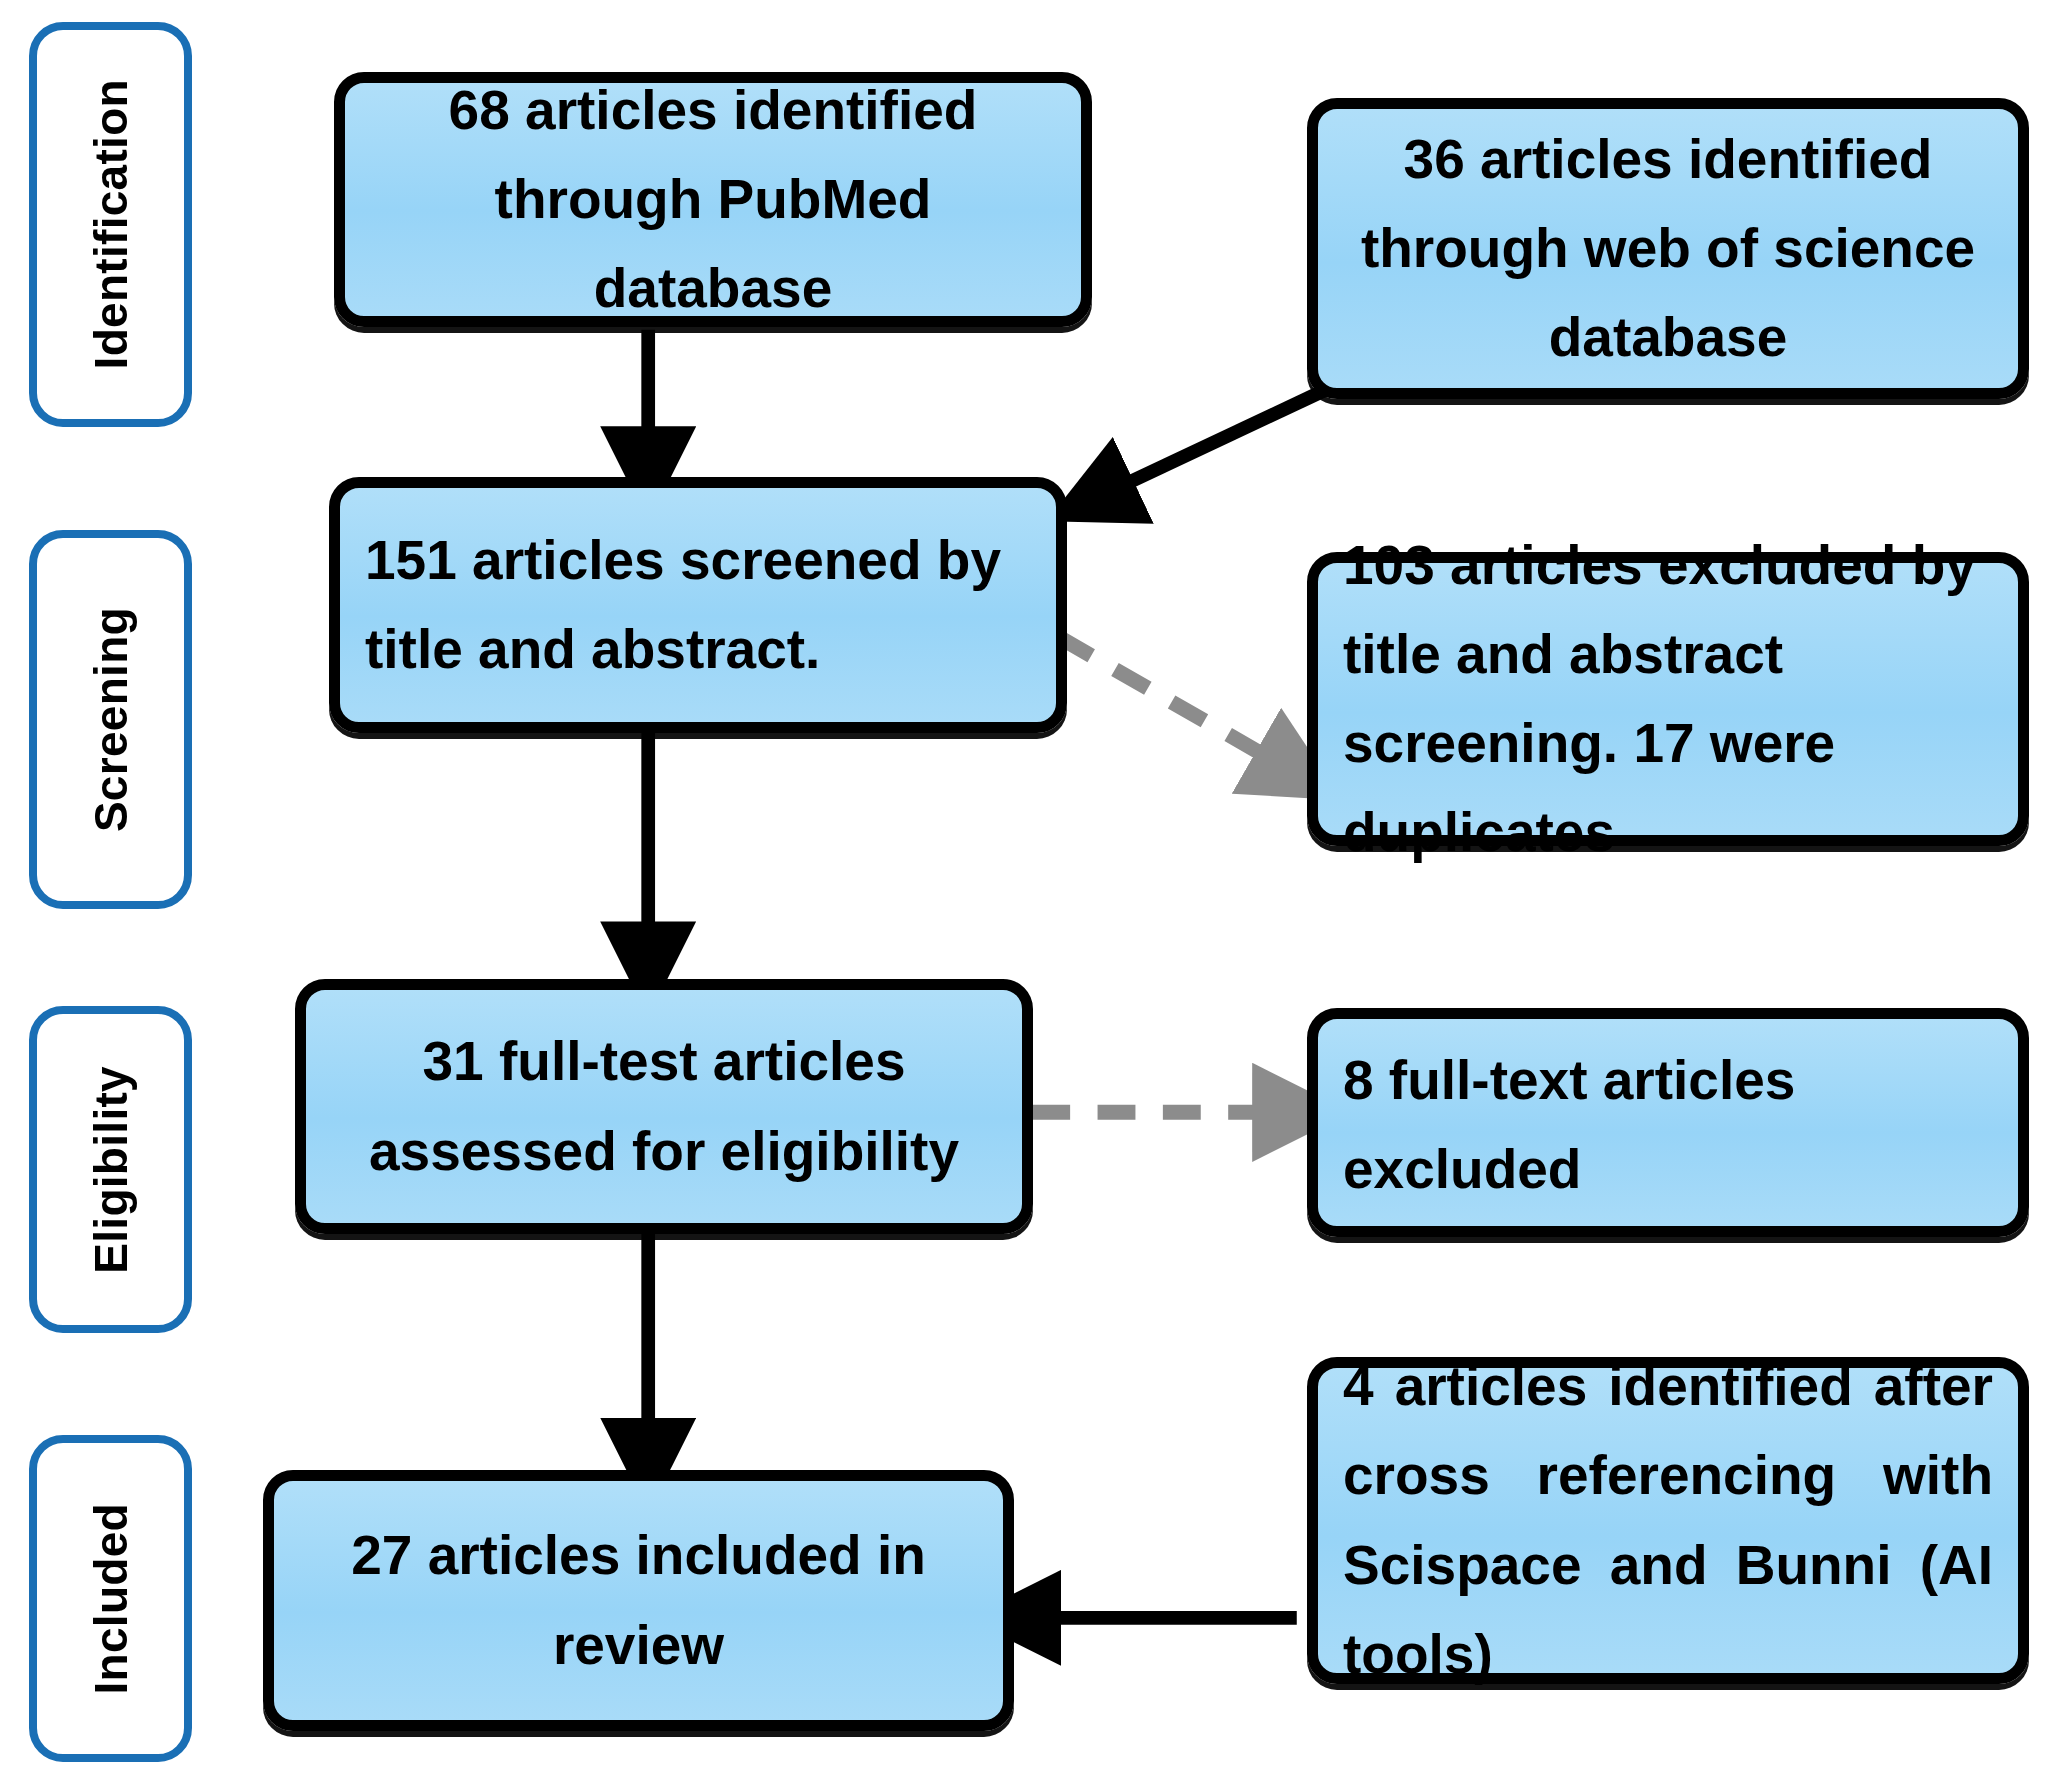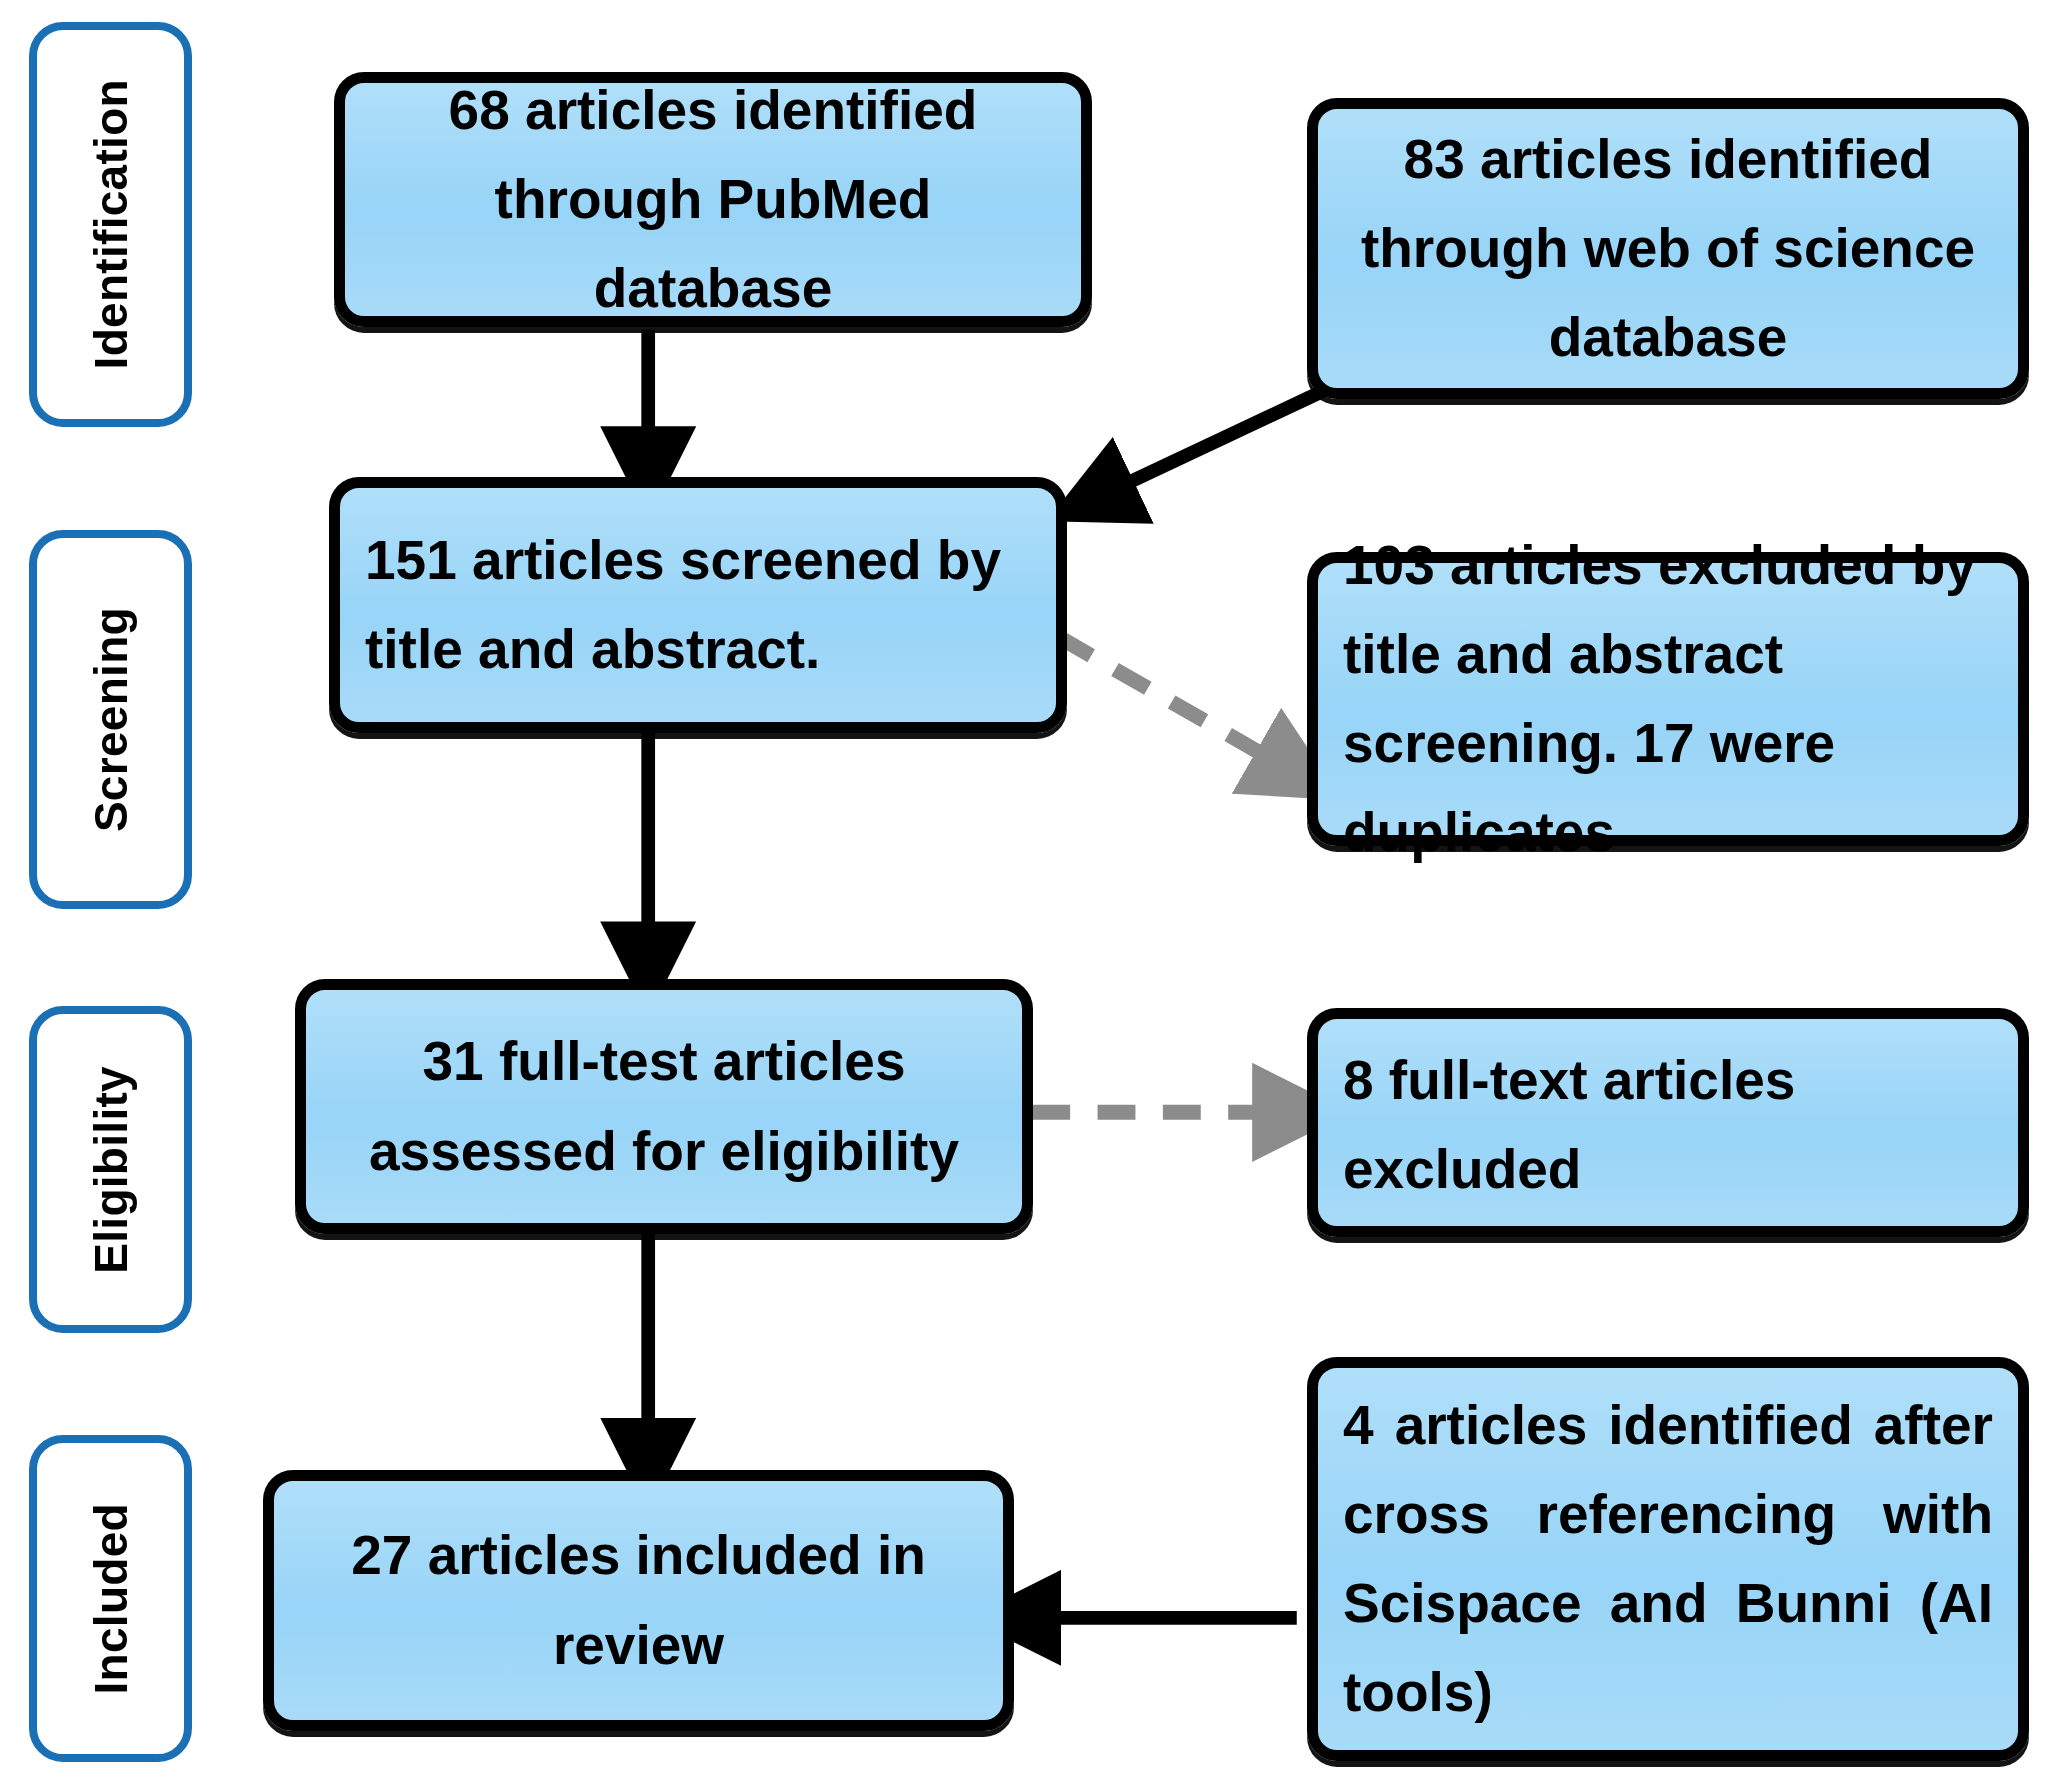--- a/index.html
+++ b/index.html
@@ -116,40 +116,40 @@
 
   <div class="phase-label" style="left:29px; top:1435px; width:163px; height:327px;">
     <span class="vtext">Included</span>
   </div>
 
   <div class="flow-box" style="left:334px; top:72px; width:758px; height:255px;">
     <div class="btext ta-center">68 articles identified through PubMed database</div>
   </div>
 
   <div class="flow-box" style="left:1307px; top:98px; width:722px; height:301px;">
-    <div class="btext ta-center">83 articles identified through web of science database</div>
+    <div class="btext ta-center">36 articles identified through web of science database</div>
   </div>
 
   <div class="flow-box" style="left:329px; top:477px; width:738px; height:256px;">
     <div class="btext ta-left">151 articles screened by title and abstract.</div>
   </div>
 
   <div class="flow-box" style="left:1307px; top:552px; width:722px; height:294px;">
     <div class="btext ta-left">103 articles excluded by title and abstract screening. 17 were duplicates</div>
   </div>
 
   <div class="flow-box" style="left:295px; top:979px; width:738px; height:255px;padding-left:25px;">
     <div class="btext ta-center">31 full-test articles assessed for eligibility</div>
   </div>
 
   <div class="flow-box" style="left:1307px; top:1008px; width:722px; height:229px;align-items:flex-end;">
     <div class="btext ta-left">8 full-text articles excluded</div>
   </div>
 
-  <div class="flow-box" style="left:1307px; top:1357px; width:722px; height:404px;">
+  <div class="flow-box" style="left:1307px; top:1357px; width:722px; height:327px;">
     <div class="btext ta-justify">4 articles identified after cross referencing with Scispace and Bunni (AI tools)</div>
   </div>
 
   <div class="flow-box" style="left:263px; top:1470px; width:751px; height:261px;">
     <div class="btext ta-center">27 articles included in review</div>
   </div>
 
 </div>
 
 

